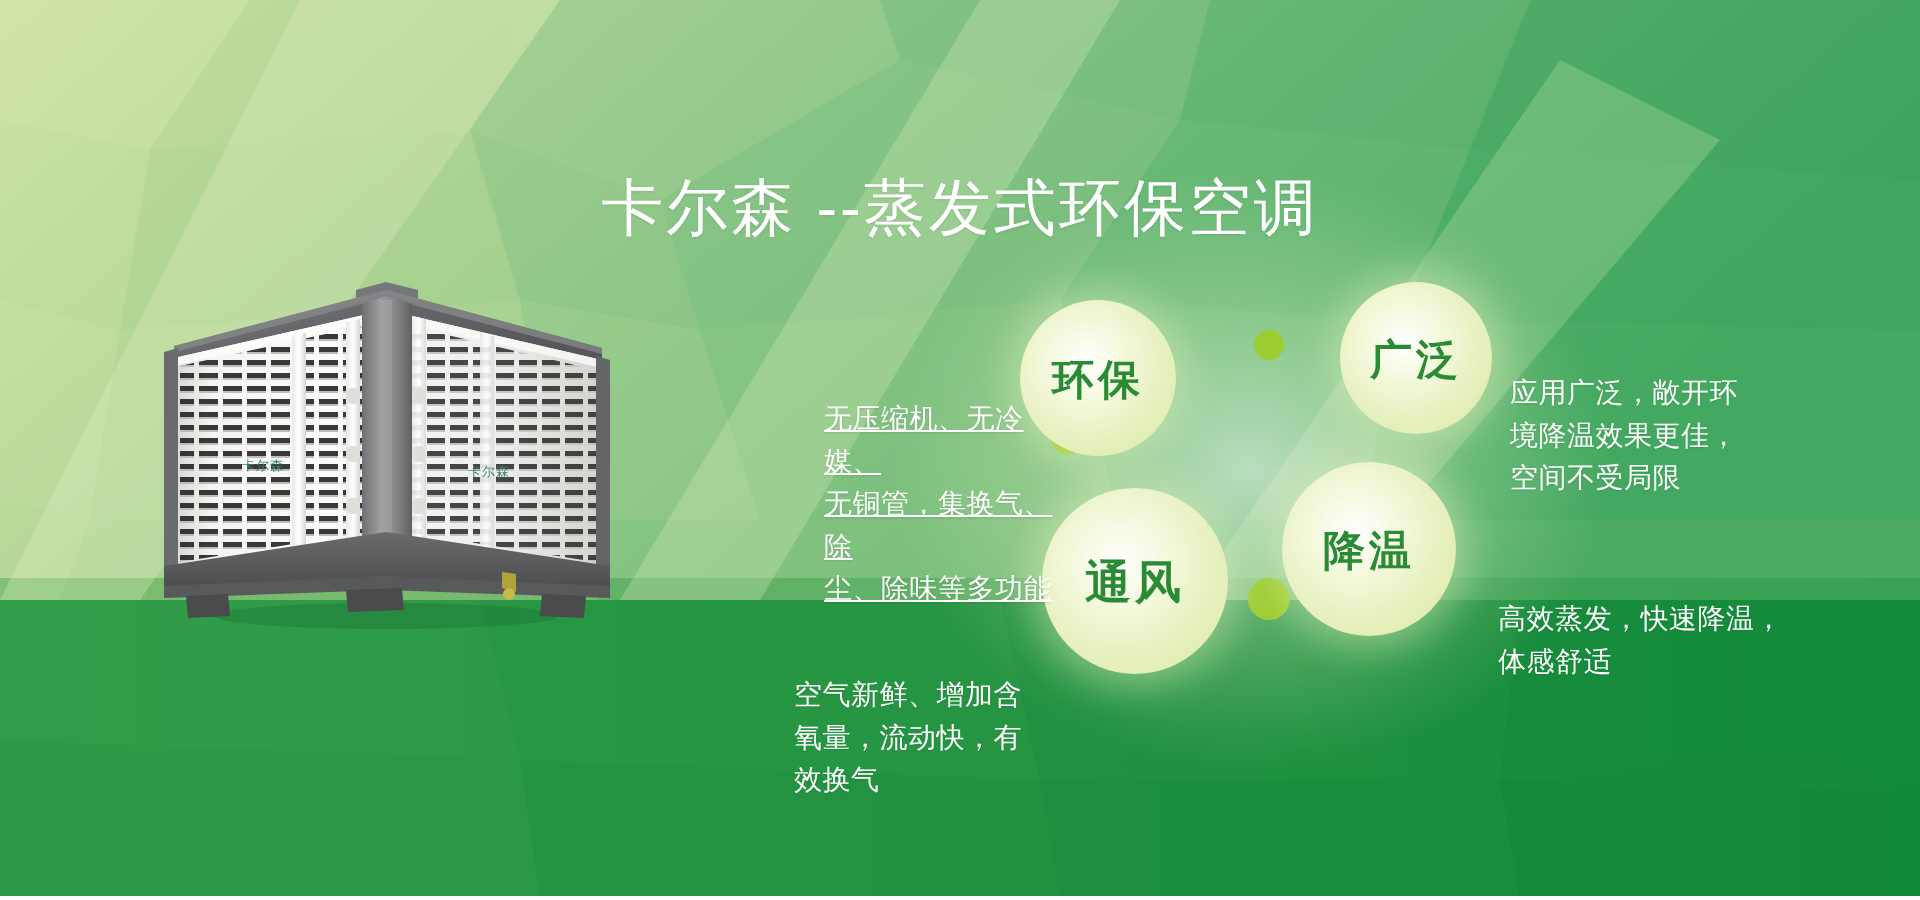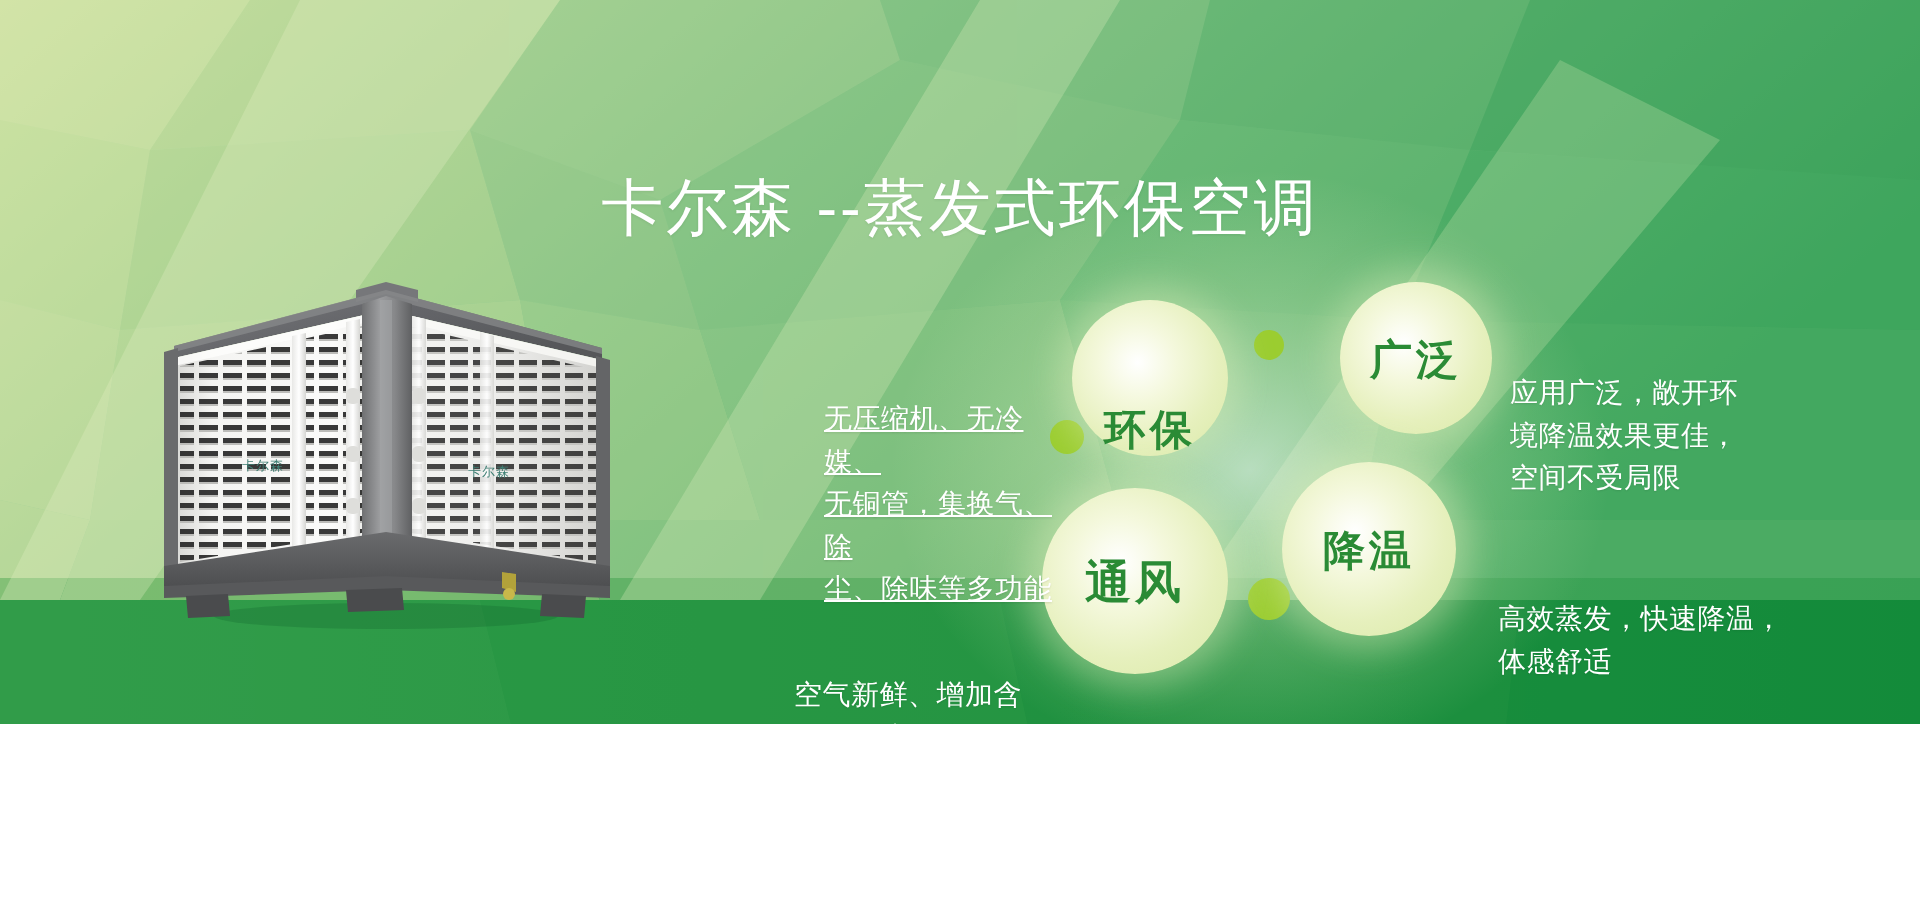--- a/index.html
+++ b/index.html
@@ -8,21 +8,21 @@
     padding: 0;
     background: #ffffff;
   }
   body {
     font-family: "Liberation Sans", "DejaVu Sans", sans-serif;
   }
 
   #banner {
     position: relative;
     width: 1920px;
-    height: 724px;
+    height: 896px;
     overflow: hidden;
     background: #66b06a;
   }
 
   
   .bg-svg {
     position: absolute;
     inset: 0;
     width: 1920px;
     height: 900px;
@@ -68,21 +68,21 @@
                 #e6f0bd 62%,
                 #d9e9a6 100%);
     box-shadow: 0 0 34px 14px rgba(226,240,190,0.40);
     color: #2a8b35;
     font-size: 42px;
     letter-spacing: 4px;
     font-weight: 700;
   }
   .circle span { transform: translateY(2px); }
 
-  .c-huanbao  { left: 1072px; top: 300px; width: 156px; height: 156px; align-items: flex-end; }
+  .c-huanbao  { left: 1020px; top: 300px; width: 156px; height: 156px; }
   .c-guangfan { left: 1340px; top: 282px; width: 152px; height: 152px; }
   .c-jiangwen { left: 1282px; top: 462px; width: 174px; height: 174px; text-align: center; }
   .c-tongfeng { left: 1042px; top: 488px; width: 186px; height: 186px; font-size: 46px; }
 
   
   .dot {
     position: absolute;
     border-radius: 50%;
     background: #9bcd30;
   }

